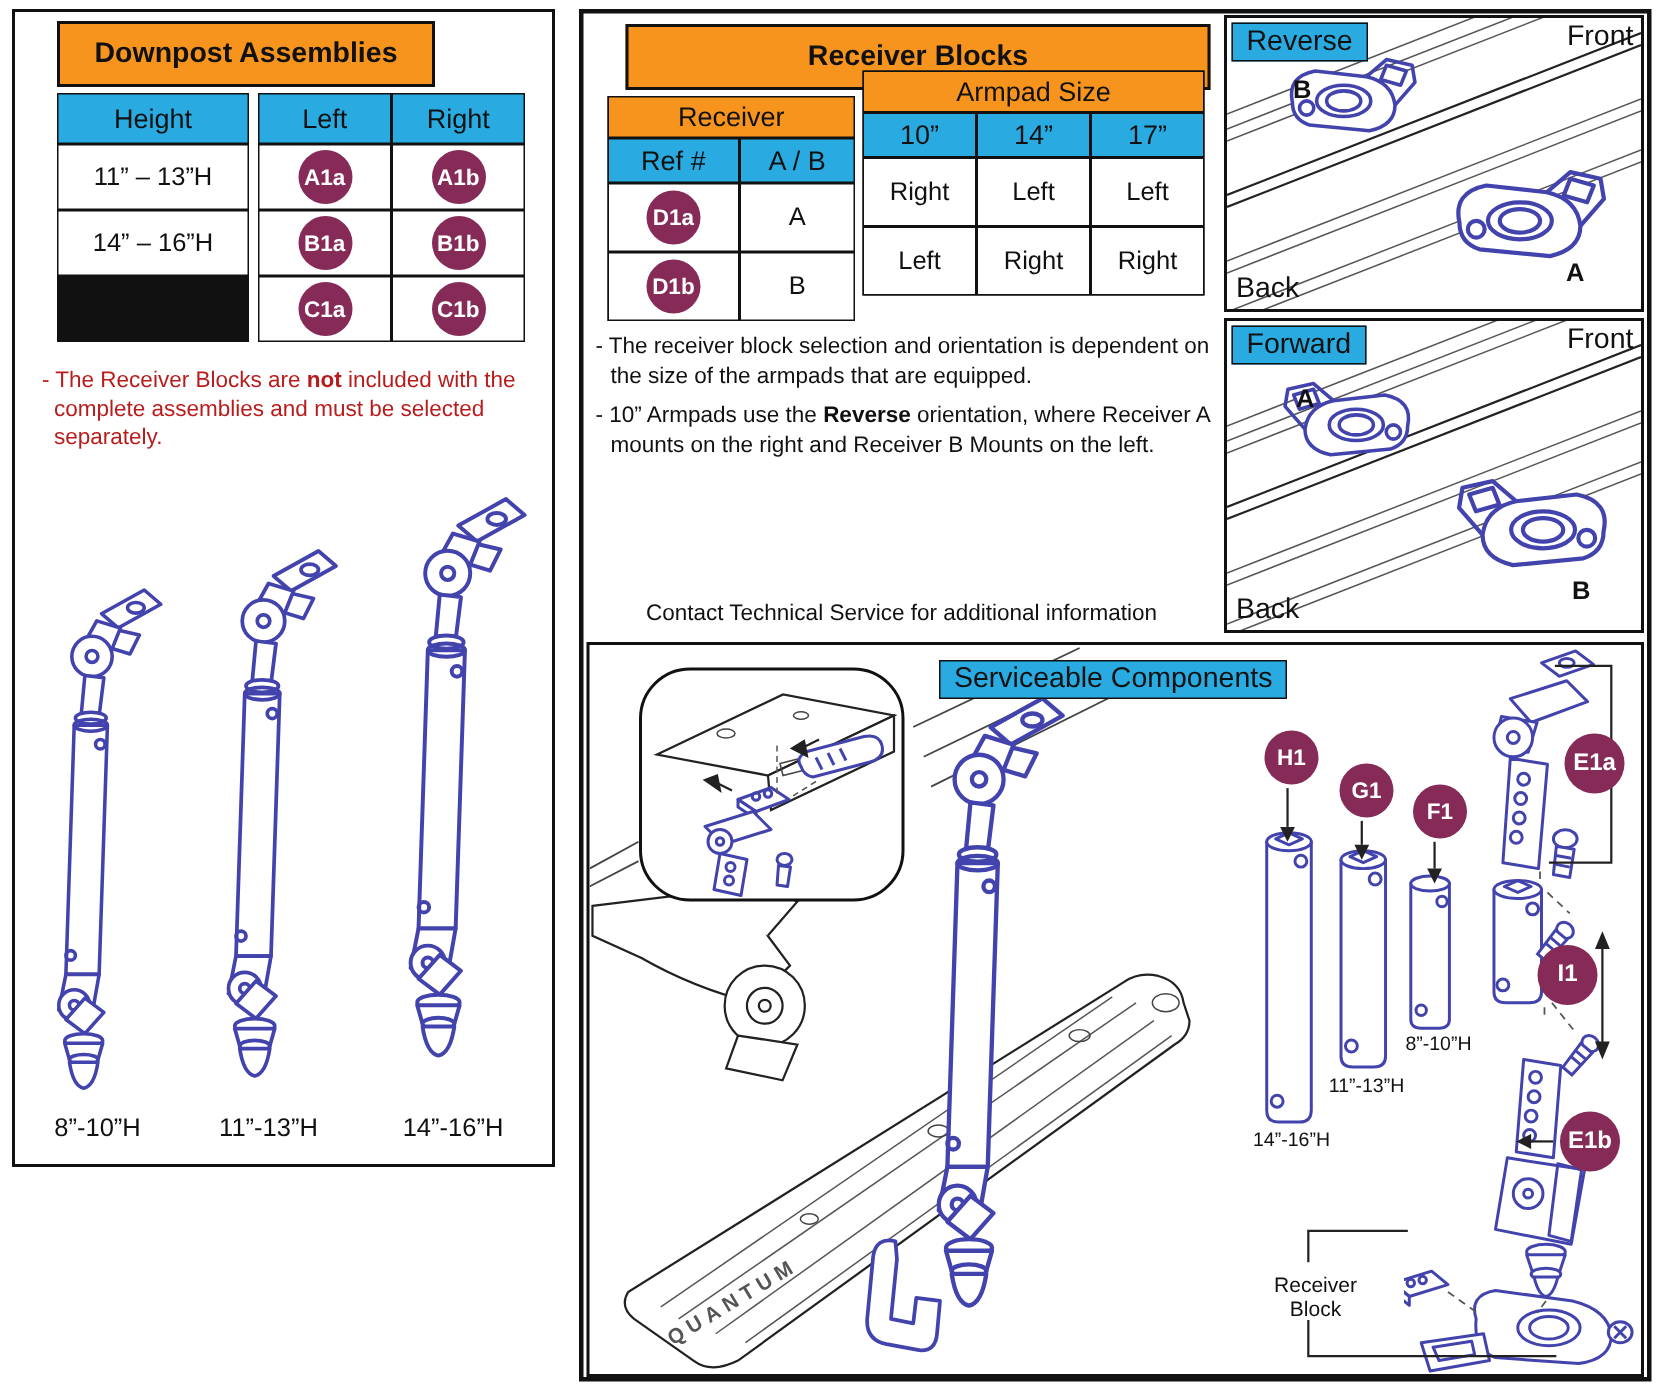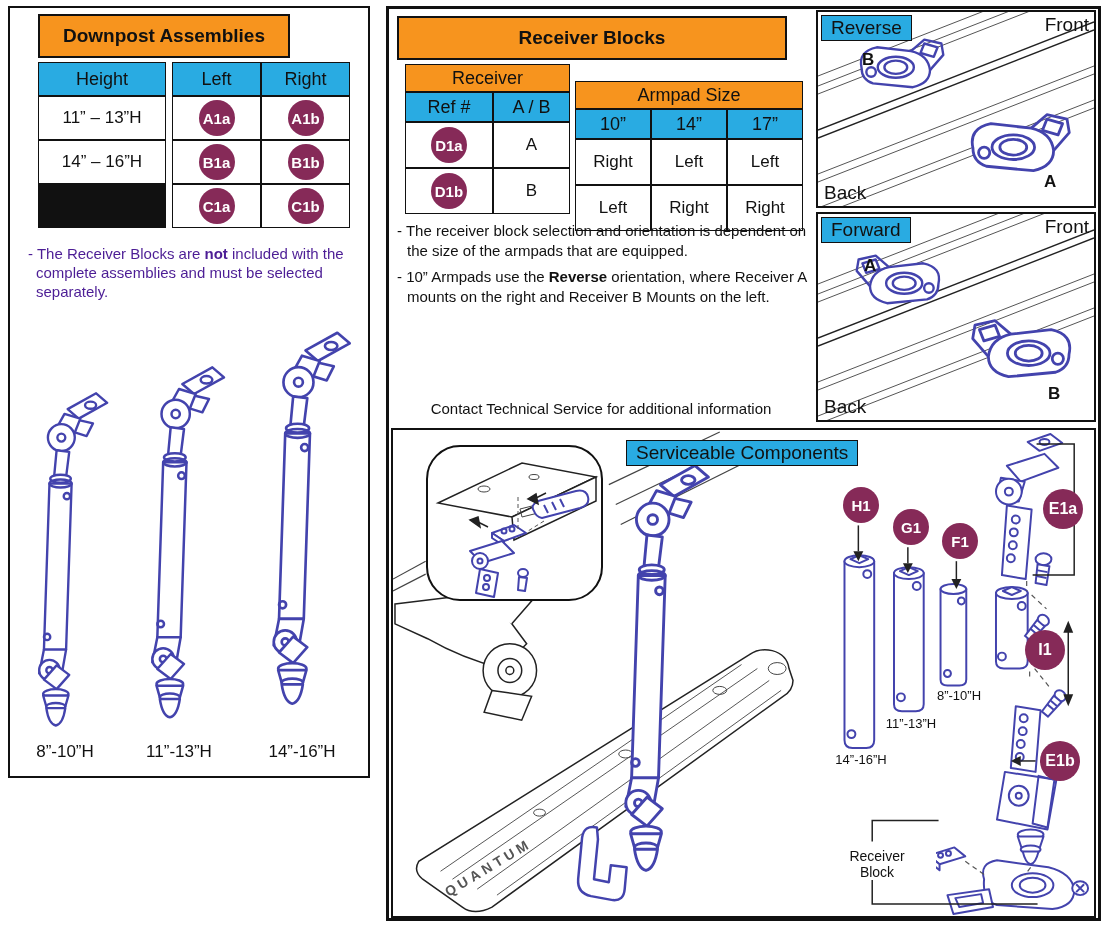--- a/index.html
+++ b/index.html
@@ -13,21 +13,21 @@
   .tbl-title{background:#F7941E;border:2px solid #111;box-sizing:border-box;
     display:flex;align-items:center;justify-content:center;font-weight:bold;font-size:19px;}
   .grid-table{display:grid;border:1px solid #111;box-sizing:border-box;background:#111;grid-gap:2px;text-align:right;}
   .grid-table .cell{background:#fff;display:flex;align-items:center;justify-content:center;
     font-size:17px;box-sizing:border-box;}
   .grid-table .head{background:#29ABE2;font-size:18px;}
   .grid-table .ghead{background:#F7941E;font-size:18px;}
   .badge{width:36px;height:36px;border-radius:50%;background:#862A58;color:#fff;
     display:flex;align-items:center;justify-content:center;font-weight:bold;font-size:15px;}
   .badge.lg{width:40px;height:40px;font-size:16px;}
-  .red-note{color:#4c1d95;font-size:15px;line-height:19px;padding-left:12px;text-indent:-8px;margin:0;}
+  .red-note{color:#b91c1c;font-size:15px;line-height:19px;padding-left:12px;text-indent:-8px;margin:0;}
   .bullet{font-size:15px;line-height:19.5px;margin:0 0 7px 0;padding-left:12px;text-indent:-10px;}
   .contact{font-size:15px;font-weight:normal;text-align:center;}
   .chip{background:#29ABE2;border:1.5px solid #111;box-sizing:border-box;font-size:19px;
     padding:1px 9px;display:inline-block;}
   .corner-label{font-size:19px;}
   .part-letter{font-size:17px;font-weight:bold;}
   .opanel{border:2px solid #111;box-sizing:border-box;background:#fff;overflow:hidden;}
   .fig-label{font-size:17px;text-align:center;}
   .tube-label{font-size:13px;text-align:center;}
   .rb-label{font-size:14px;line-height:16px;text-align:center;background:#fff;}
@@ -119,37 +119,37 @@
         <use href="#downpost"></use>
       </svg>
 
     <div class="abs fig-label" style="left:10px;top:734px;width:90px;">8”-10”H</div>
     <div class="abs fig-label" style="left:124px;top:734px;width:90px;">11”-13”H</div>
     <div class="abs fig-label" style="left:247px;top:734px;width:90px;">14”-16”H</div>
   </section>
 
   <section class="abs" id="right-region">
 
-    <div class="abs tbl-title" style="left:8px;top:7px;width:390px;height:44px;">Receiver Blocks</div>
+    <div class="abs tbl-title" style="left:28px;top:7px;width:390px;height:44px;">Receiver Blocks</div>
 
     <div class="abs grid-table" style="left:16px;top:55px;width:165px;grid-template-columns:88fr 77fr;grid-template-rows:26px 28px 44px 44px;">
       <div class="cell ghead" style="grid-column:1 / span 2;">Receiver</div>
       <div class="cell head">Ref #</div>
       <div class="cell head">A / B</div>
       <div class="cell">
           <span class="badge">D1a</span>
         </div>
       <div class="cell">A</div>
       <div class="cell">
           <span class="badge">D1b</span>
         </div>
       <div class="cell">B</div>
     </div>
 
-    <div class="abs grid-table" style="left:186px;top:72px;width:228px;grid-template-columns:1fr 1fr 1fr;grid-template-rows:26px 28px 44px 44px;">
+    <div class="abs grid-table" style="left:186px;top:38px;width:228px;grid-template-columns:1fr 1fr 1fr;grid-template-rows:26px 28px 44px 44px;">
       <div class="cell ghead" style="grid-column:1 / span 3;">Armpad Size</div>
       <div class="cell head">10”</div>
       <div class="cell head">14”</div>
       <div class="cell head">17”</div>
       <div class="cell">Right</div>
       <div class="cell">Left</div>
       <div class="cell">Left</div>
       <div class="cell">Left</div>
       <div class="cell">Right</div>
       <div class="cell">Right</div>

